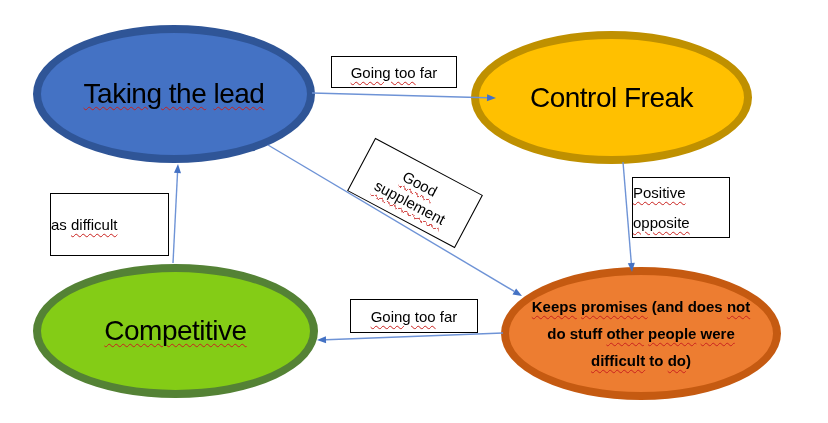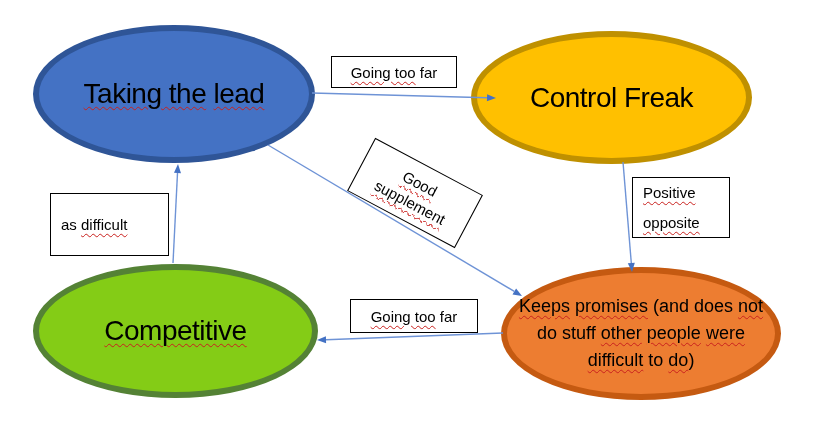--- a/index.html
+++ b/index.html
@@ -8,50 +8,51 @@
     width: 828px;
     height: 423px;
     background: #ffffff;
     overflow: hidden;
     font-family: "Liberation Sans", "DejaVu Sans", sans-serif;
     color: #000;
   }
   .ellipse {
     position: absolute;
     border-radius: 50%;
-    border: 6px solid #eab308;
+    border: 8px solid #eab308;
     box-sizing: border-box;
     display: flex;
     flex-direction: column;
     align-items: center;
     justify-content: center;
     text-align: center;
   }
   .node-text-big {
     font-size: 28px;
     line-height: 34px;
     white-space: nowrap;
     letter-spacing: -0.5px;
   }
   .node-text-small {
-    font-size: 18px;
+    font-size: 15px;
     line-height: 27px;
     white-space: nowrap;
+    font-weight: bold;
   }
   .label-box {
     position: absolute;
     background: #ffffff;
     border: 1.5px solid #000;
     box-sizing: border-box;
     display: flex;
     flex-direction: column;
     justify-content: center;
     font-size: 15px;
   }
-  .label-box.pad-left { padding-left: 10px; align-items: flex-start; }
+  .label-box.pad-left { align-items: flex-start; }
   .label-box.centered { align-items: center; text-align: center; }
   .lh31 { line-height: 31px; }
   .lh30 { line-height: 30px; }
   .lh21 { line-height: 21px; }
   .rotated {
     transform: rotate(28deg);
   }
   .sq {
     text-decoration-line: underline;
     text-decoration-style: wavy;

